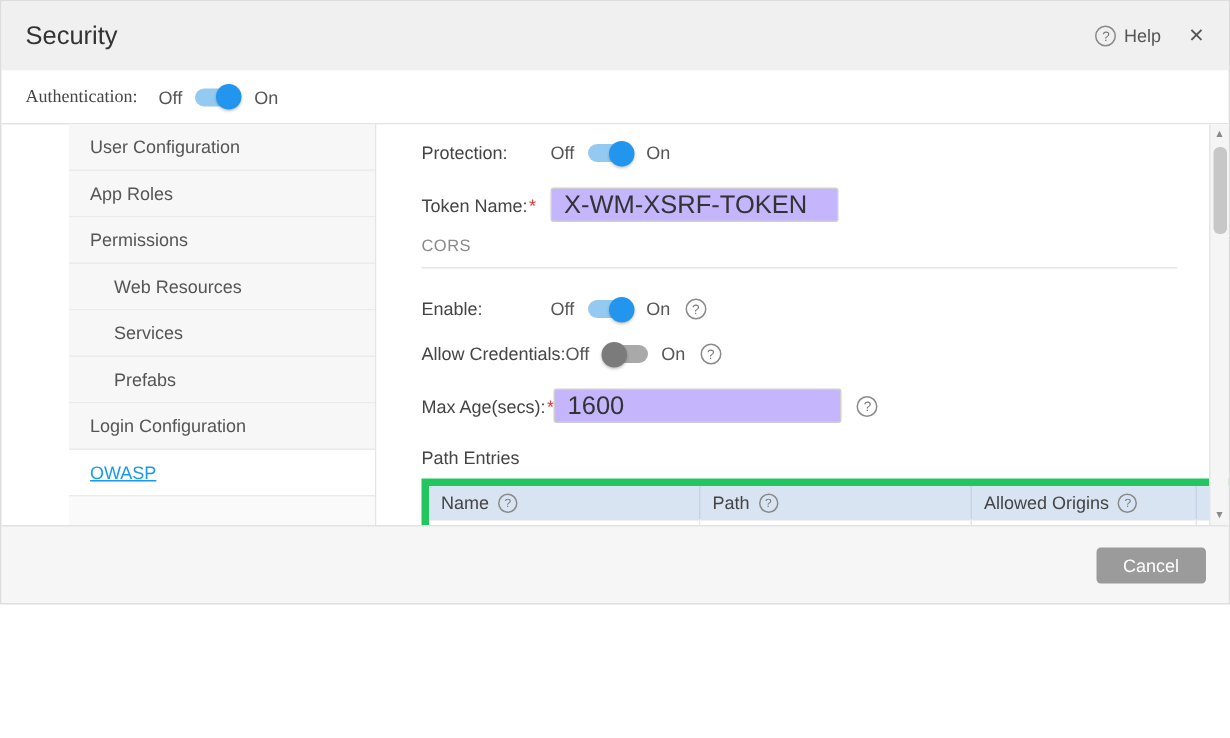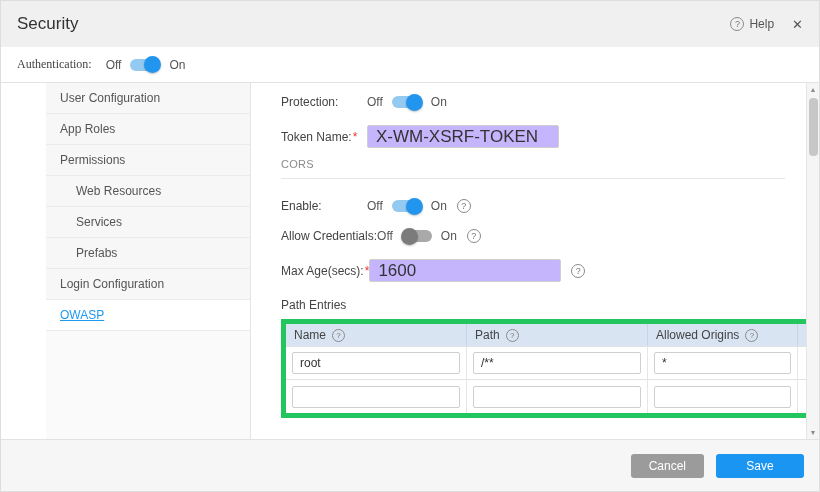--- a/index.html
+++ b/index.html
@@ -1,18 +1,18 @@
 <!DOCTYPE html>
 <html><head>
 <meta charset="utf-8">
 <style>
   * { margin:0; padding:0; box-sizing:border-box; }
   html,body { width:820px; height:492px; }
   body { font-family:"Liberation Sans","DejaVu Sans",sans-serif; font-size:12px; color:#444; background:#fff; }
-  .app { width:820px; height:492px; display:flex; flex-direction:column; border:1px solid #ddd; overflow:hidden; background:#fff; }
+  .app { width:820px; height:403px; display:flex; flex-direction:column; border:1px solid #ddd; overflow:hidden; background:#fff; }
 
   
   .topbar { height:46px; background:#f0f0f0; display:flex; align-items:center; justify-content:space-between; padding:0 16px; flex:0 0 auto; }
   .topbar h1 { font-size:17px; font-weight:400; color:#333; }
   .topbar-right { display:flex; align-items:center; gap:18px; color:#555; }
   .help-wrap { display:flex; align-items:center; gap:5px; cursor:pointer; }
   .qicon { display:inline-flex; align-items:center; justify-content:center; width:14px; height:14px; border:1px solid #8a8a8a; border-radius:50%; font-size:9px; color:#777; background:transparent; flex:0 0 auto; }
   .close-x { font-size:13px; color:#555; cursor:pointer; }
 
   
@@ -217,16 +217,15 @@
     <div class="vscroll">
       <span class="varrow">▲</span>
       <span class="vthumb"></span>
       <span class="varrow down">▼</span>
     </div>
 
   </div>
 
   <div class="footer">
     <button class="btn cancel">Cancel</button>
-    <button class="btn save">Save</button>
   </div>
 
 </div>
 
 </body></html>

